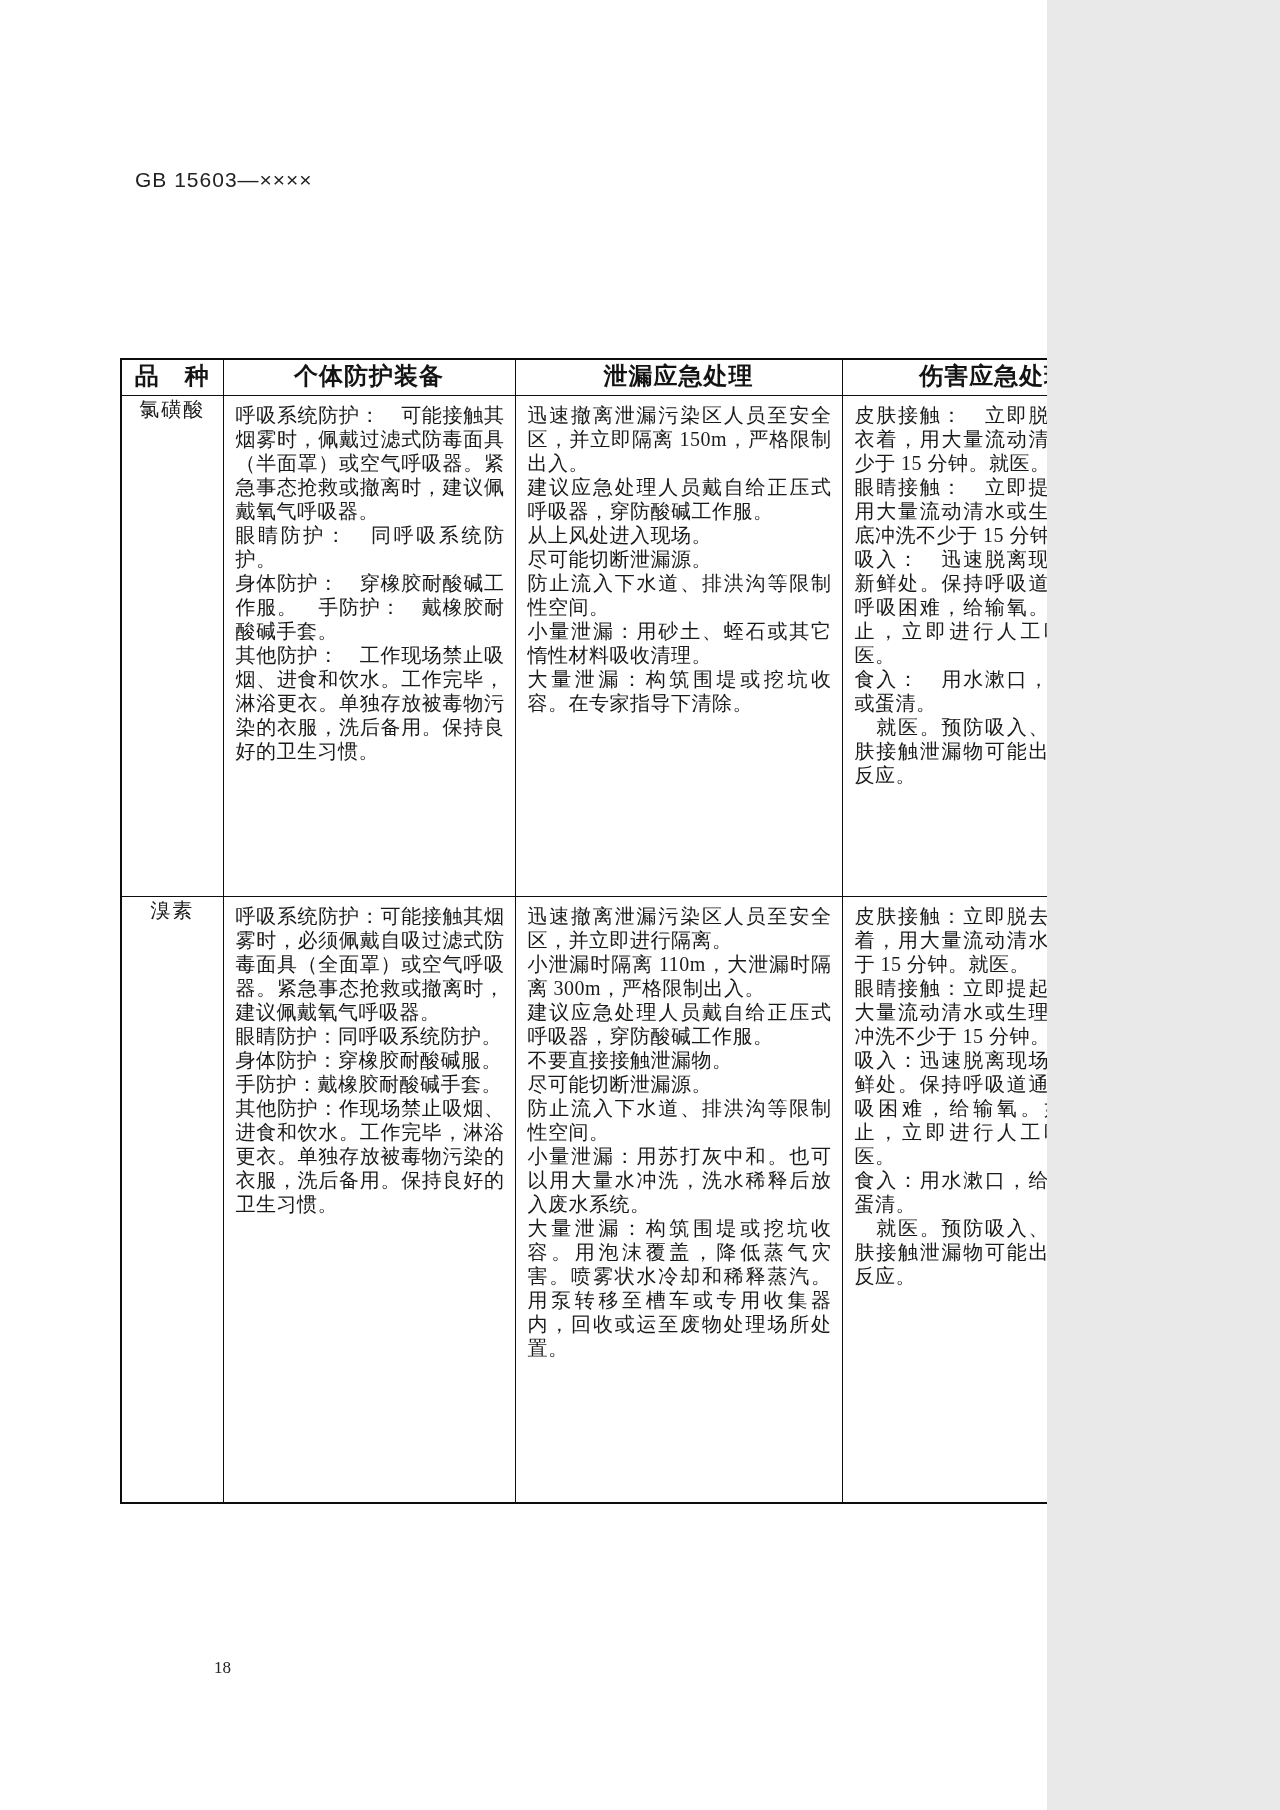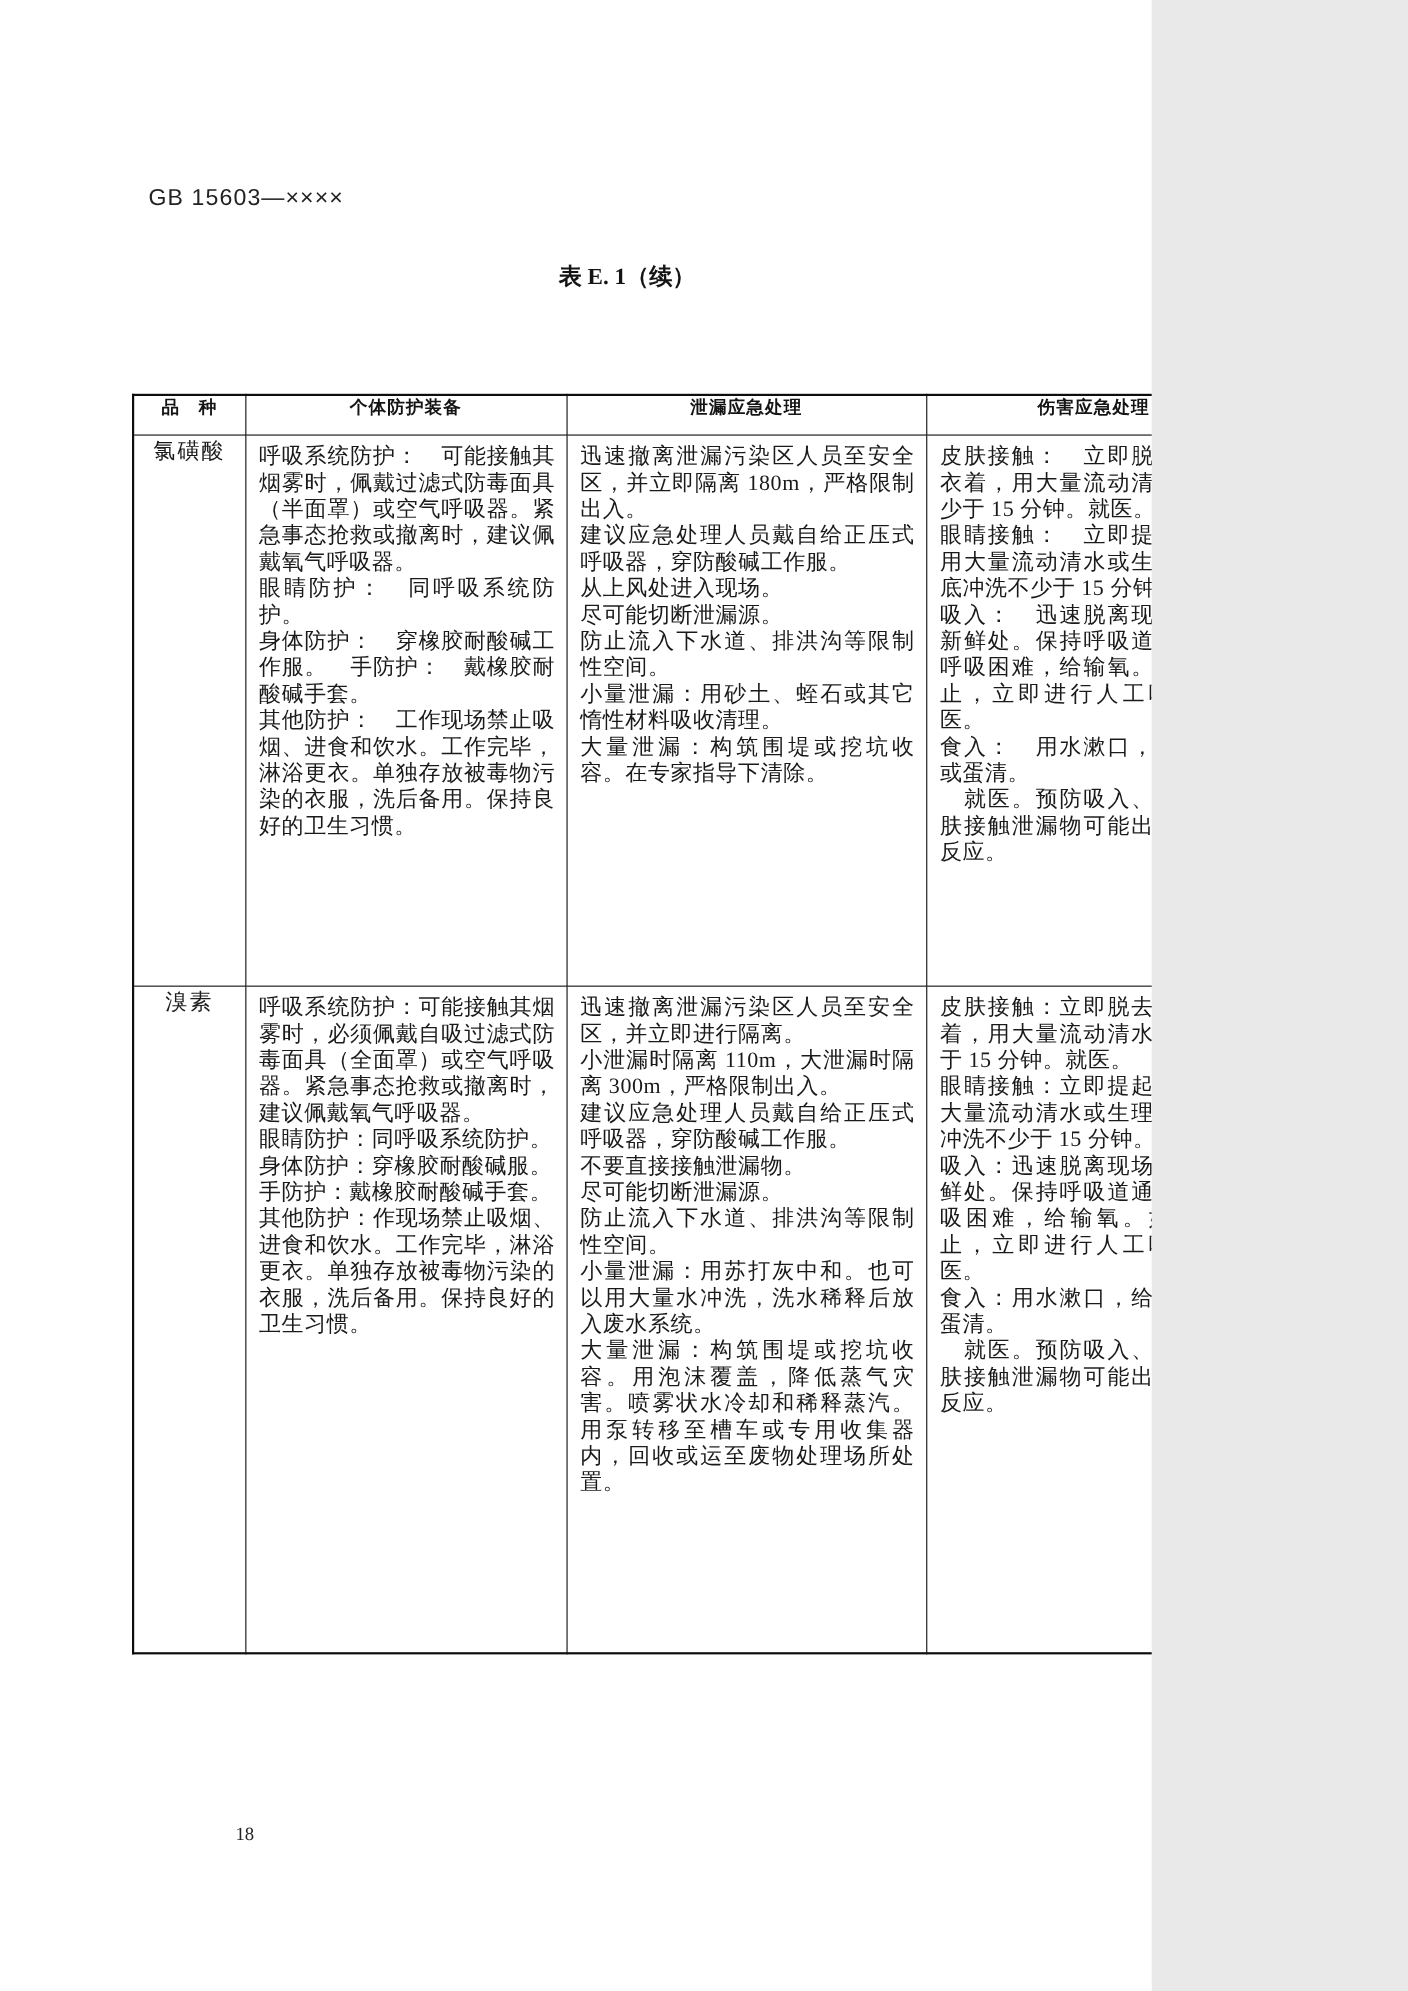--- a/index.html
+++ b/index.html
@@ -43,21 +43,21 @@
   }
   table.hazard-table th,
   table.hazard-table td {
     border: 1.5px solid #0d0d0d;
     vertical-align: top;
   }
   table.hazard-table thead tr { height: 36px; }
   tr.row-1 { height: 501px; }
   tr.row-2 { height: 607px; }
   th.col-header {
-    font-size: 16px;
+    font-size: 24px;
     font-weight: bold;
     vertical-align: middle;
     letter-spacing: 1px;
     color: #141414;
   }
   td.variety {
     text-align: center;
     vertical-align: middle;
     font-size: 20px;
     letter-spacing: 2px;
@@ -96,21 +96,20 @@
   }
   .wm-icon { display: block; }
 </style>
 </head>
 <body>
 
 <div class="page">
 
   <div class="doc-number">GB 15603—××××</div>
 
-  <div class="table-title">表 E. 1（续）</div>
 
   <table class="hazard-table">
     <colgroup>
       <col style="width:102px">
       <col style="width:292px">
       <col style="width:327px">
       <col style="width:305px">
     </colgroup>
     <thead>
       <tr>
@@ -120,21 +119,21 @@
         <th class="col-header">伤害应急处理</th>
       </tr>
     </thead>
     <tbody>
       <tr class="row-1">
         <td class="variety">氯磺酸</td>
         <td class="content">呼吸系统防护：　可能接触其烟雾时，佩戴过滤式防毒面具（半面罩）或空气呼吸器。紧急事态抢救或撤离时，建议佩戴氧气呼吸器。
 眼睛防护：　同呼吸系统防护。
 身体防护：　穿橡胶耐酸碱工作服。　手防护：　戴橡胶耐酸碱手套。
 其他防护：　工作现场禁止吸烟、进食和饮水。工作完毕，淋浴更衣。单独存放被毒物污染的衣服，洗后备用。保持良好的卫生习惯。</td>
-        <td class="content">迅速撤离泄漏污染区人员至安全区，并立即隔离 180m，严格限制出入。
+        <td class="content">迅速撤离泄漏污染区人员至安全区，并立即隔离 150m，严格限制出入。
 建议应急处理人员戴自给正压式呼吸器，穿防酸碱工作服。
 从上风处进入现场。
 尽可能切断泄漏源。
 防止流入下水道、排洪沟等限制性空间。
 小量泄漏：用砂土、蛭石或其它惰性材料吸收清理。
 大量泄漏：构筑围堤或挖坑收容。在专家指导下清除。</td>
         <td class="content">皮肤接触：　立即脱去污染的衣着，用大量流动清水冲洗不少于 15 分钟。就医。
 眼睛接触：　立即提起眼睑，用大量流动清水或生理盐水彻底冲洗不少于 15 分钟。就医。
 吸入：　迅速脱离现场至空气新鲜处。保持呼吸道通畅。如呼吸困难，给输氧。如呼吸停止，立即进行人工呼吸。就医。
 食入：　用水漱口，给饮牛奶或蛋清。

